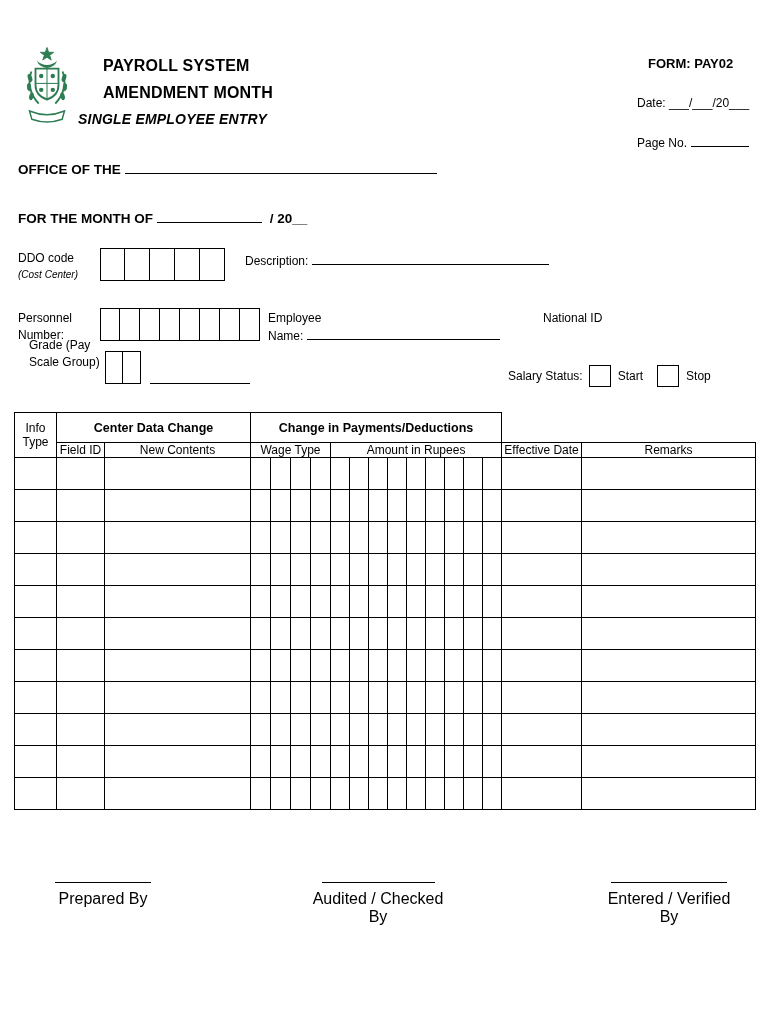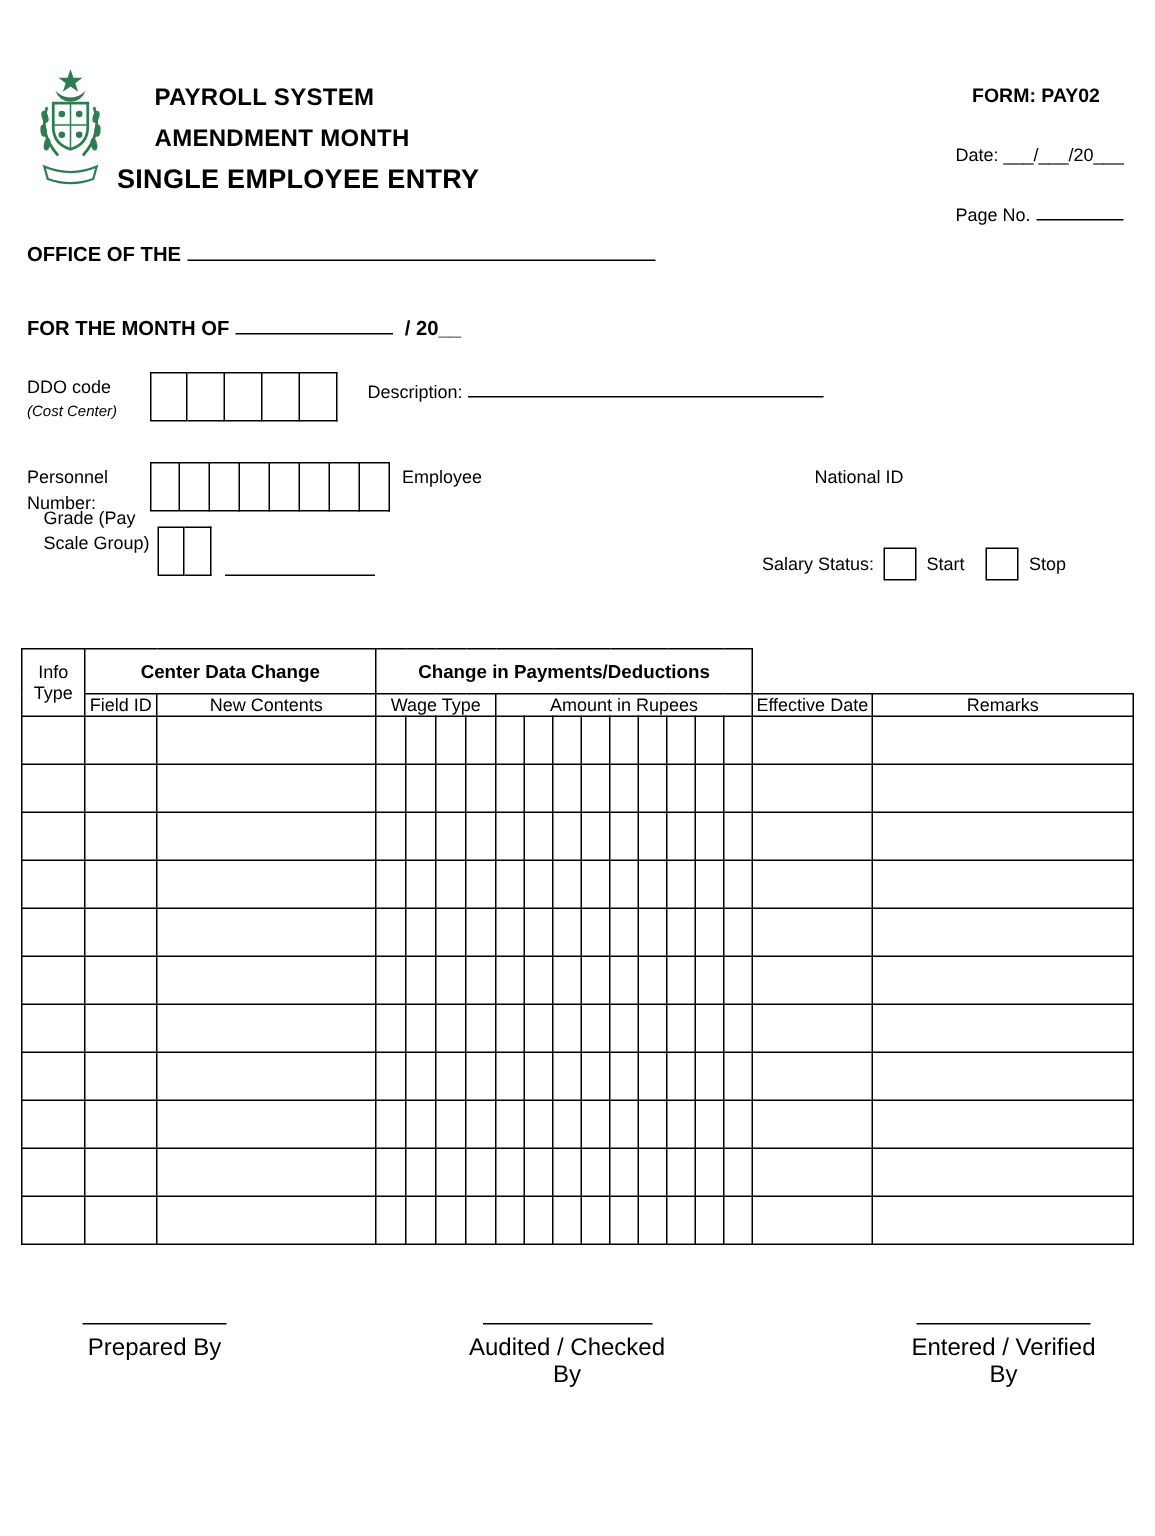--- a/index.html
+++ b/index.html
@@ -6,38 +6,38 @@
   html,body { background:#fff; }
   body {
     width:770px; height:1024px; position:relative;
     font-family:"Liberation Sans", sans-serif; color:#000;
     overflow:hidden;
   }
   .page { position:absolute; inset:0; background:#ffffff; }
   .abs { position:absolute; }
   .b { font-weight:bold; }
   .t1 { font-size:16px; font-weight:bold; line-height:27px; letter-spacing:0.2px;margin-left:25px; }
-  .t2 { font-size:18px; font-weight:bold; line-height:26px; letter-spacing:0.2px; }
+  .t2 { font-size:14px; font-weight:bold; line-height:26px; letter-spacing:0.2px;font-style:italic; }
   .lbl { font-size:12px; line-height:17px; }
   .sm  { font-size:10px; line-height:14px;font-style:italic; }
   .ul {
     display:inline-block; border-bottom:1.5px solid #000;
     height:13px; vertical-align:baseline; margin-left:4px;
   }
   .boxes { display:flex; }
   .boxes .box { width:25px; height:33px; border:1.5px solid #000; }
   .boxes .box + .box { border-left:none; }
   .boxes.w20 .box { width:20px; }
   .boxes.w18 .box { width:18px; }
   .checkbox { display:inline-block; width:22px; height:22px; border:1.5px solid #000; background:#fff; }
   .statusrow { display:flex; align-items:center; font-size:12px; }
 
   table.grid {
     position:absolute; left:14px; top:412px; width:741px;
-    border-collapse:collapse; table-layout:fixed;margin-top:20px;
+    border-collapse:collapse; table-layout:fixed;
   }
   table.grid th, table.grid td {
     border:1px solid #000; padding:0 2px; text-align:center;
     font-size:12px; font-weight:normal; overflow:hidden;
   }
   table.grid tr.hdr1 th { height:30px; font-weight:bold; font-size:12.5px; }
   table.grid tr.hdr1 th.reg { font-weight:normal; font-size:12px; }
   table.grid tr.hdr2 th { height:14px; white-space:nowrap; }
   table.grid td.nb { border:none; background:transparent; }
   table.grid tbody td { height:32px; }
@@ -120,20 +120,23 @@
       <div class="box"></div>
       <div class="box"></div>
       <div class="box"></div>
       <div class="box"></div>
       <div class="box"></div>
       <div class="box"></div>
     </div>
 
   <div class="abs lbl" style="left:268px; top:310px;">
     <div>Employee</div>
+    <div>
+      <span>Name:</span><span class="ul" style="width:193px;"></span>
+    </div>
   </div>
 
   <div class="abs lbl" style="left:543px; top:310px;">
     <div>National ID</div>
   </div>
 
   <div class="abs lbl" style="left:18px; top:337px;margin-left:11px;">
     <div>Grade (Pay</div>
     <div>Scale Group)</div>
   </div>

